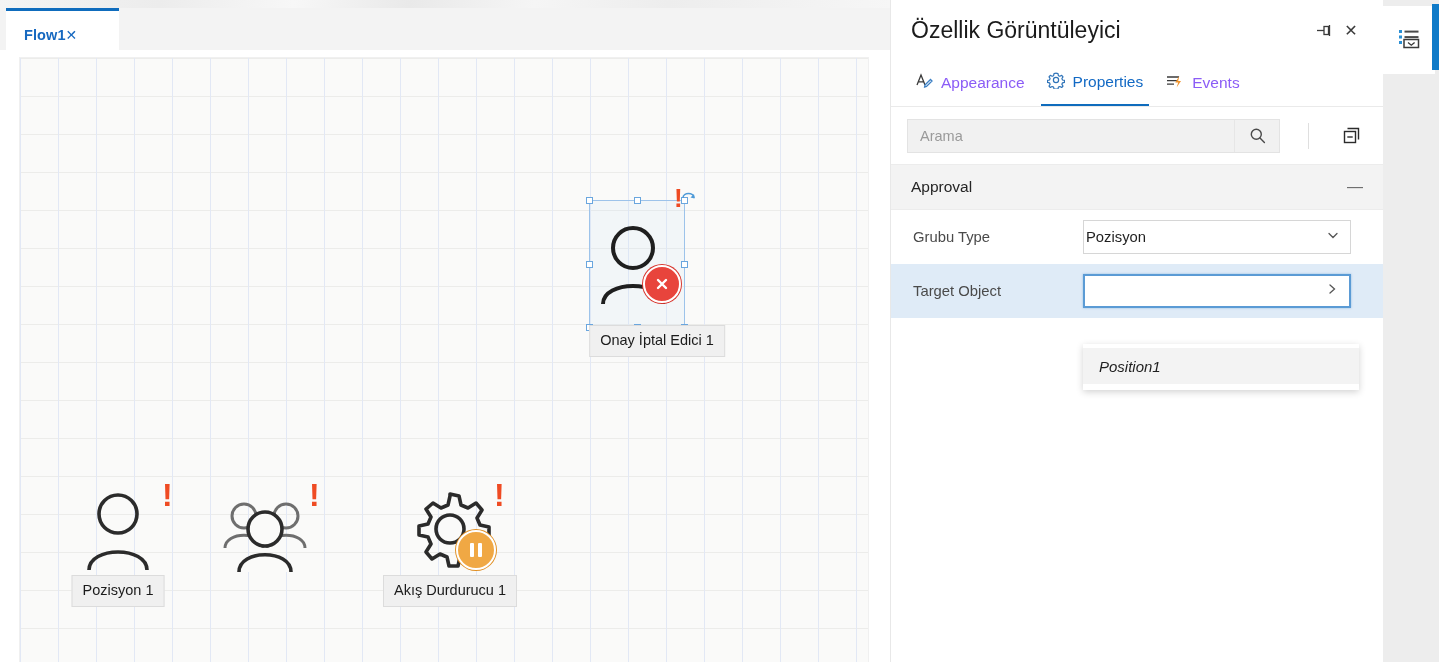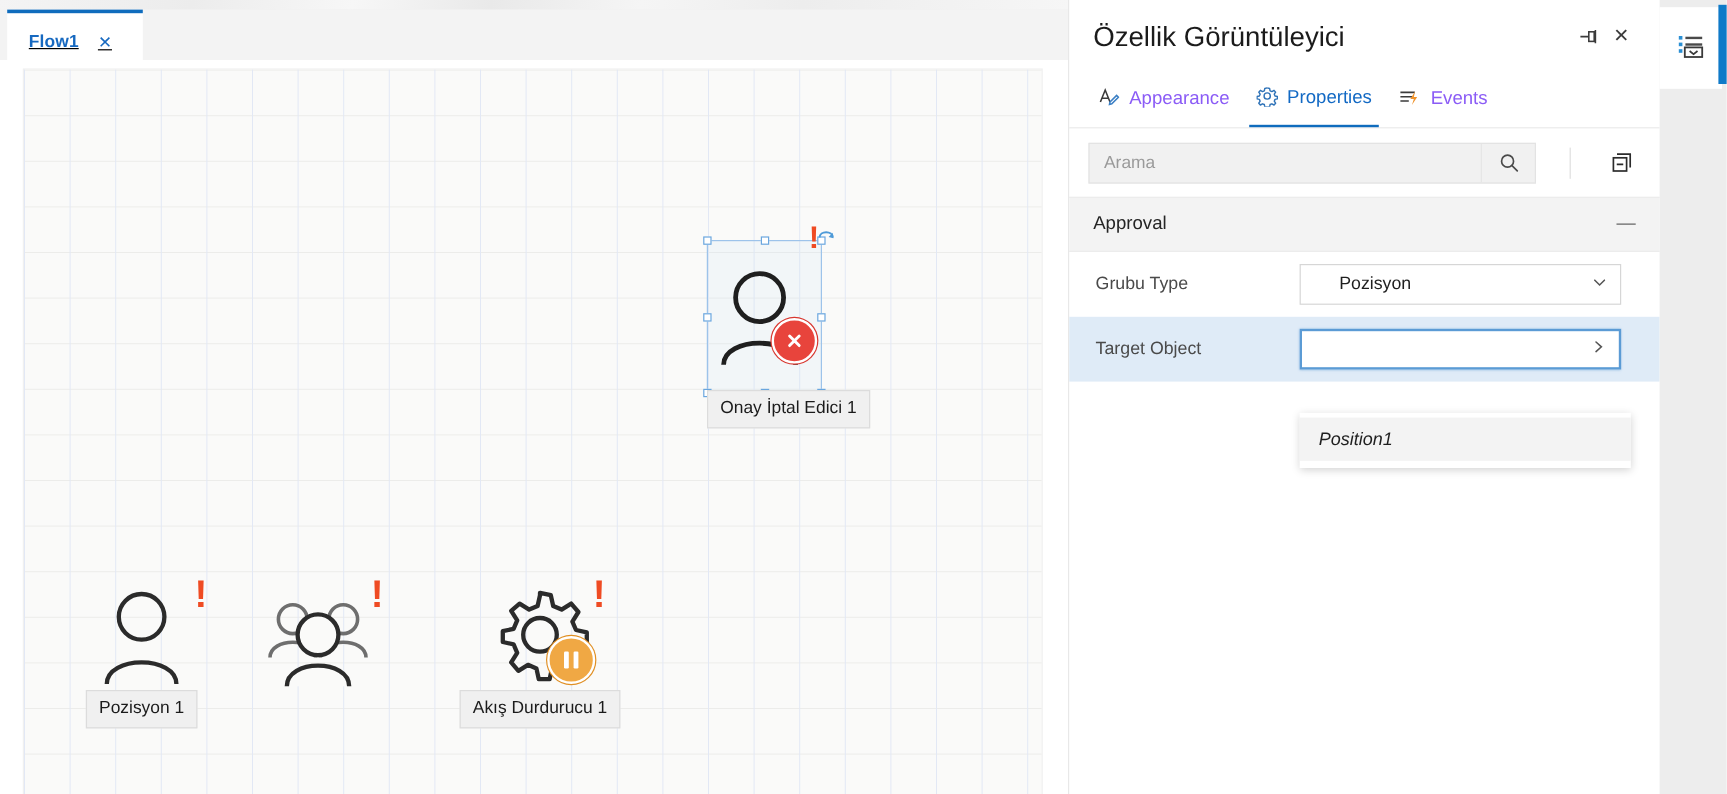--- a/index.html
+++ b/index.html
@@ -45,22 +45,21 @@
   .tab {
     position: absolute;
     left: 6px; top: 0;
     width: 113px; height: 50px;
     background: #ffffff;
     border-top: 3px solid #0f6cbd;
     box-sizing: border-box;
     display: flex;
     align-items: center;
     padding-left: 18px;
-    gap: 16px;
-    text-decoration: underline;
+    gap: 0;
   }
   .tab-label {
     font-size: 14.5px;
     font-weight: bold;
     color: #1769c0;
     letter-spacing: .1px;
   }
   .tab-close {
     font-size: 14px;
     color: #1769c0;
@@ -309,21 +308,21 @@
     color: #4a4a4a;
   }
   .prop-field {
     flex: 1;
     height: 34px;
     background: #ffffff;
     border: 1px solid #d6d6d6;
     box-sizing: border-box;
     display: flex;
     align-items: center;
-    padding: 0 10px 0 32px;
+    padding: 0 10px 0 2px;
     cursor: pointer;
   }
   .prop-field.focused {
     border: 2px solid #5b9bd5;
     box-shadow: 0 0 2px rgba(91,155,213,.6);
   }
   .prop-value {
     flex: 1;
     font-size: 14.8px;
     color: #1f1f1f;

